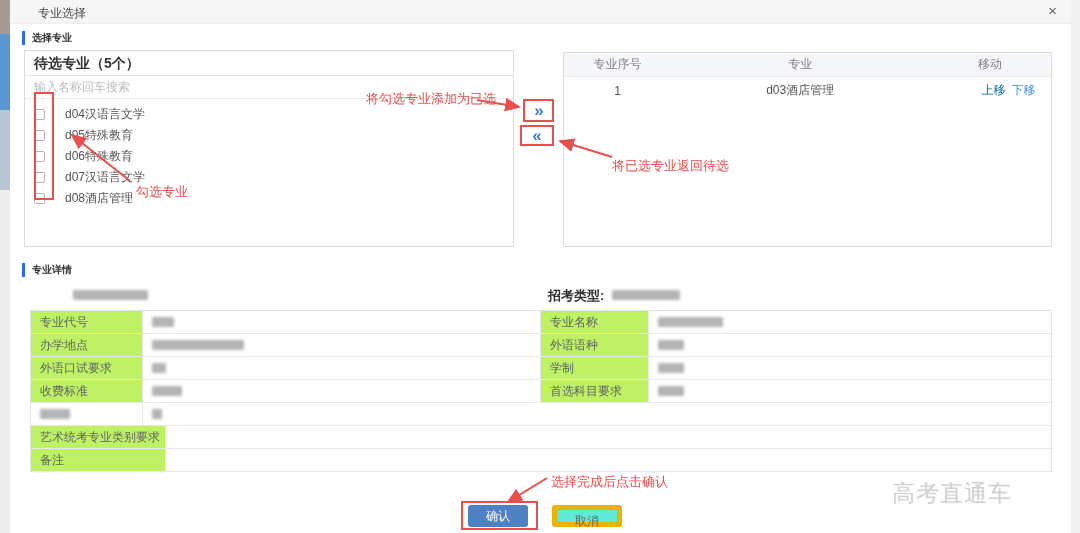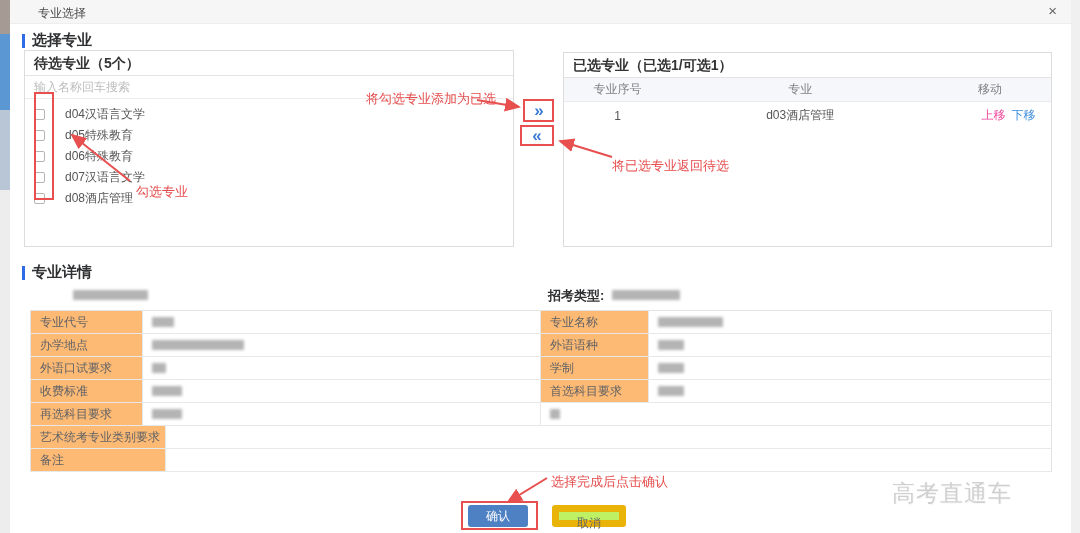--- a/index.html
+++ b/index.html
@@ -15,21 +15,21 @@
 
   
   .dialog { position:absolute; left:10px; top:0; width:1061px; height:533px; background:#fff; }
   .dlg-header { position:absolute; left:0; top:0; width:100%; height:24px; background:#f6f6f6; border-bottom:1px solid #eeeeee; }
   .dlg-title { position:absolute; left:28px; top:5px; font-size:12px; color:#4a4a4a; }
   .dlg-close { position:absolute; right:14px; top:3px; font-size:15px; color:#666; cursor:pointer; line-height:16px; }
 
   
   .sec-head { position:absolute; display:flex; align-items:center; }
   .sec-bar { width:3px; height:14px; margin-right:7px; }
-  .sec-title { font-size:15px; font-weight:bold; color:#303133; }
+  .sec-title { font-size:10px; font-weight:bold; color:#303133; }
 
   
   .panel { position:absolute; border:1px solid #dcdcdc; background:#fff; }
   .panel-head { height:25px; line-height:25px; padding-left:9px; font-size:14px; font-weight:600; color:#333; border-bottom:1px solid #e3e3e3; }
   .search-row { height:23px; border-bottom:1px solid #ececec; }
   .search-row input { width:100%; height:22px; border:0; outline:none; padding-left:9px; font-size:12px; color:#333; font-family:inherit; }
   .search-row input::placeholder { color:#bdbdbd; }
   .check-list { padding-top:5px; }
   .check-item { height:21px; display:flex; align-items:center; padding-left:9px; }
   .cbox { width:11px; height:11px; border:1px solid #b5b5b5; border-radius:2px; background:#fff; flex:0 0 auto; }
@@ -49,28 +49,28 @@
   #arrows { position:absolute; left:0; top:0; width:1080px; height:533px; pointer-events:none; }
 
   
   .college-line { position:absolute; font-size:13px; font-weight:bold; color:#303133; }
   .redact { display:inline-block; height:10px; background:#9b9b9b; filter:blur(1.5px); opacity:.75; border-radius:1px; vertical-align:middle; }
   .d-table { position:absolute; border:1px solid #e4e4e4; border-bottom:none; background:#fff; }
   .d-row { display:grid; border-bottom:1px solid #e8e8e8; height:23px; }
   .d-row.half { grid-template-columns:112px 398px 108px 1fr; }
   .d-row.full { grid-template-columns:135px 1fr; }
   .d-cell { display:flex; align-items:center; padding-left:9px; font-size:12px; overflow:hidden; }
-  .d-label { background:#fdba74; color:#606266; border-right:1px solid #e8e8e8; white-space:nowrap; }
+  .d-label { background:#bef264; color:#606266; border-right:1px solid #e8e8e8; white-space:nowrap; }
   .d-val { color:#333; border-right:1px solid #e8e8e8; }
   .d-row .d-cell:last-child { border-right:none; }
 
   
   .btn { position:absolute; height:22px; font-size:12px; border-radius:3px; text-align:center; line-height:22px; cursor:pointer; padding:0 18px; }
   .btn-confirm { color:#fff; border:none; }
-  .btn-cancel { background:#bef264; border:7px solid #eab308; color:#666; }
+  .btn-cancel { background:#5eead4; border:5px solid #eab308; color:#666; }
 
   .watermark { position:absolute; left:892px; top:478px; font-size:23px; color:#d0d0d0; letter-spacing:1px; text-shadow:1px 1px 0 #f7f7f7, -1px -1px 0 #fefefe; }
 </style>
 </head>
 <body>
 
 <div class="bg-left">
   <div class="blk1"></div>
     <div class="blk2"></div>
     <div class="blk3"></div>
@@ -114,31 +114,30 @@
         <span class="cbox"></span>
         <span class="lbl">d08酒店管理</span>
       </div>
     </div>
 </div>
 
 <div class="chev" style="left: 526px; top: 102px; color: rgb(58, 123, 213);" id="chev-add">»</div>
 <div class="chev" style="left: 524px; top: 127px; color: rgb(58, 123, 213);" id="chev-remove">«</div>
 
 <div class="panel" style="left:563px; top:52px; width:489px; height:195px;">
-  <div class="panel-head">已选专业（已选1/可选1）</div>
   <div class="sel-table-head">
     <div>专业序号</div>
     <div>专业</div>
     <div>移动</div>
   </div>
   <div id="sel-rows">
       <div class="sel-row">
         <div>1</div>
         <div>d03酒店管理</div>
-        <div class="mv"><a style="color: #ec4899; margin-left: 40px;">上移</a><a style="color: rgb(62, 142, 221);">下移</a></div>
+        <div class="mv"><a style="color: #0369a1; margin-left: 40px;">上移</a><a style="color: rgb(62, 142, 221);">下移</a></div>
       </div>
     </div>
 </div>
 
 <div class="hl" style="left:34px; top:92px; width:20px; height:108px;"></div>
 <div class="hl" style="left:523px; top:99px; width:31px; height:23px;"></div>
 <div class="hl" style="left:520px; top:125px; width:34px; height:21px;"></div>
 <div class="hl" style="left:461px; top:501px; width:77px; height:29px;"></div>
 
 <div class="anno" style="left:136px; top:183px;">勾选专业</div>
@@ -203,21 +202,20 @@
       <div class="d-cell d-label">收费标准</div>
       <div class="d-cell d-val">
         <span class="redact" style="width: 30px;"></span>
       </div>
       <div class="d-cell d-label">首选科目要求</div>
       <div class="d-cell d-val">
         <span class="redact" style="width: 26px;"></span>
       </div>
     </div>
     <div class="d-row half">
-      <div class="d-cell d-label">再选科目要求</div>
       <div class="d-cell d-val">
         <span class="redact" style="width: 30px;"></span>
       </div>
       <div class="d-cell d-val">
         <span class="redact" style="width: 10px;"></span>
       </div>
     </div>
     <div class="d-row full">
       <div class="d-cell d-label">艺术统考专业类别要求</div>
       <div class="d-cell d-val"></div>

